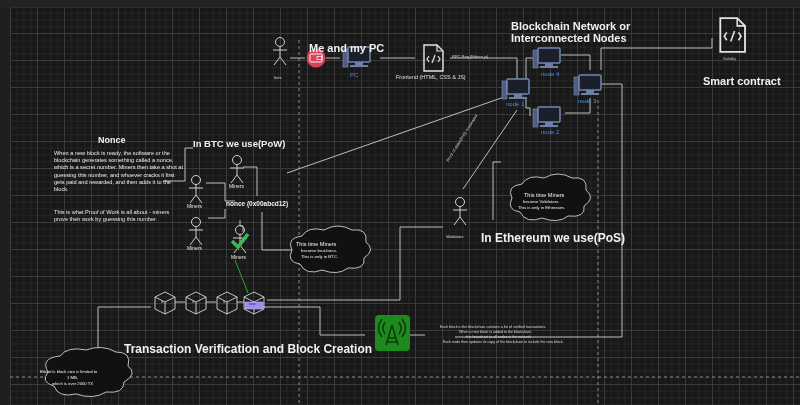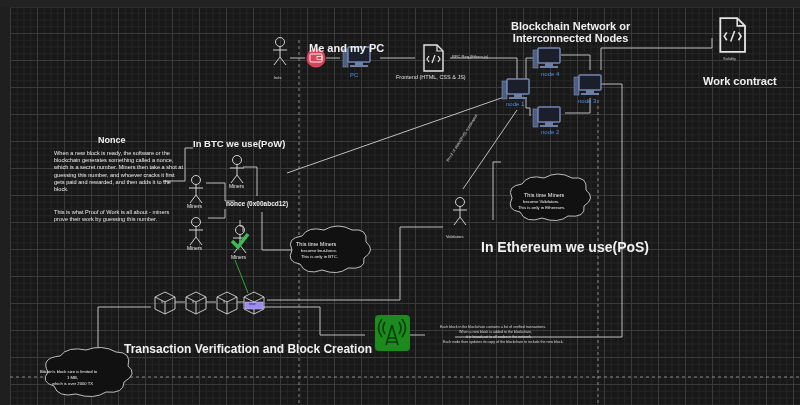--- a/index.html
+++ b/index.html
@@ -140,23 +140,23 @@
   <rect x="245" y="302" width="18" height="7" fill="#9b8cf0" stroke="#c9c0ff" stroke-width="0.5"></rect>
 
   <g>
     <rect x="375" y="315" width="35" height="36" rx="4" fill="#1d8a1d"></rect>
     <path d="M392,325 L386,345 M392,325 L398,345 M388,338 L396,338 M387,342 L397,342" stroke="#0b3d0b" stroke-width="1.6" fill="none"></path>
     <path d="M385,322 q-4,6 0,12 M399,322 q4,6 0,12 M382,319 q-7,9 0,18 M402,319 q7,9 0,18" stroke="#0b3d0b" stroke-width="1.6" fill="none"></path>
   </g>
 </svg>
 
 <div class="lbl h" style="left:309px;top:27px;margin-top:15px;">Me and my PC</div>
-<div class="lbl h" style="left:511px;top:20px;text-align:center;white-space:pre;line-height:12px;">Blockchain Network or
+<div class="lbl h" style="left:511px;top:20px;white-space:pre;line-height:12px;">Blockchain Network or
 Interconnected Nodes</div>
-<div class="lbl h" style="left:703px;top:75px;">Work contract</div>
+<div class="lbl h" style="left:703px;top:75px;">Smart contract</div>
 <div class="lbl tiny" style="left:274px;top:75px;">Inès</div>
 <div class="lbl blue" style="left:350px;top:72px;">PC</div>
 <div class="lbl small" style="left:396px;top:74px;color:#e0e0e0;font-size:5.5px;">Frontend (HTML, CSS &amp; JS)</div>
 <div class="lbl tiny" style="left:452px;top:54px;">RPC Req (Ethers.js)</div>
 <div class="lbl blue" style="left:506px;top:101px;">node 1</div>
 <div class="lbl blue" style="left:541px;top:71px;">node 4</div>
 <div class="lbl blue" style="left:578px;top:98px;">node 3</div>
 <div class="lbl blue" style="left:541px;top:129px;">node 2</div>
 <div class="lbl tiny" style="left:723px;top:56px;color:#bdbdbd;">Solidity</div>
 
@@ -173,21 +173,21 @@
 
 <div class="cloudtxt" style="left:296px;top:241px;font-size:5.5px;">This time Miners</div>
 <div class="cloudtxt" style="left:301px;top:248px;font-size:4.3px;">become brut-force.</div>
 <div class="cloudtxt" style="left:301px;top:254px;font-size:4.3px;">This is only in BTC.</div>
 
 <div class="lbl tiny" style="left:445px;top:160px;transform:rotate(-58deg);transform-origin:left top;">Proof of stake(PoS) consensus</div>
 <div class="lbl tiny" style="left:446px;top:234px;">Validators</div>
 <div class="cloudtxt" style="left:524px;top:192px;font-size:5.5px;">This time Miners</div>
 <div class="cloudtxt" style="left:523px;top:199px;font-size:4.3px;">become Validators.</div>
 <div class="cloudtxt" style="left:518px;top:205px;font-size:4.3px;">This is only in Ethereum.</div>
-<div class="lbl h" style="left:481px;top:239px;font-size:14px;">In Ethereum we use(PoS)</div>
+<div class="lbl h" style="left:481px;top:231px;font-size:12px;">In Ethereum we use(PoS)</div>
 
 <div class="lbl" style="left:161px;top:300px;font-size:3px;color:#ccc;">tx</div>
 <div class="lbl" style="left:192px;top:300px;font-size:3px;color:#ccc;">tx</div>
 <div class="lbl" style="left:223px;top:300px;font-size:3px;color:#ccc;">tx</div>
 <div class="lbl" style="left:249px;top:302px;font-size:3.5px;color:#1a1a3a;">new</div>
 <div class="lbl h" style="left:124px;top:322px;font-size:12px;margin-top:20px;">Transaction Verification and Block Creation</div>
 
 <div class="lbl tiny" style="left:440px;top:325px;font-size:3.6px;">Each block in the blockchain contains a list of verified transactions.</div>
 <div class="lbl tiny" style="left:459px;top:330px;font-size:3.6px;">When a new block is added to the blockchain,</div>
 <div class="lbl tiny" style="left:466px;top:335px;font-size:3.6px;">it is broadcast to all nodes in the network.</div>

